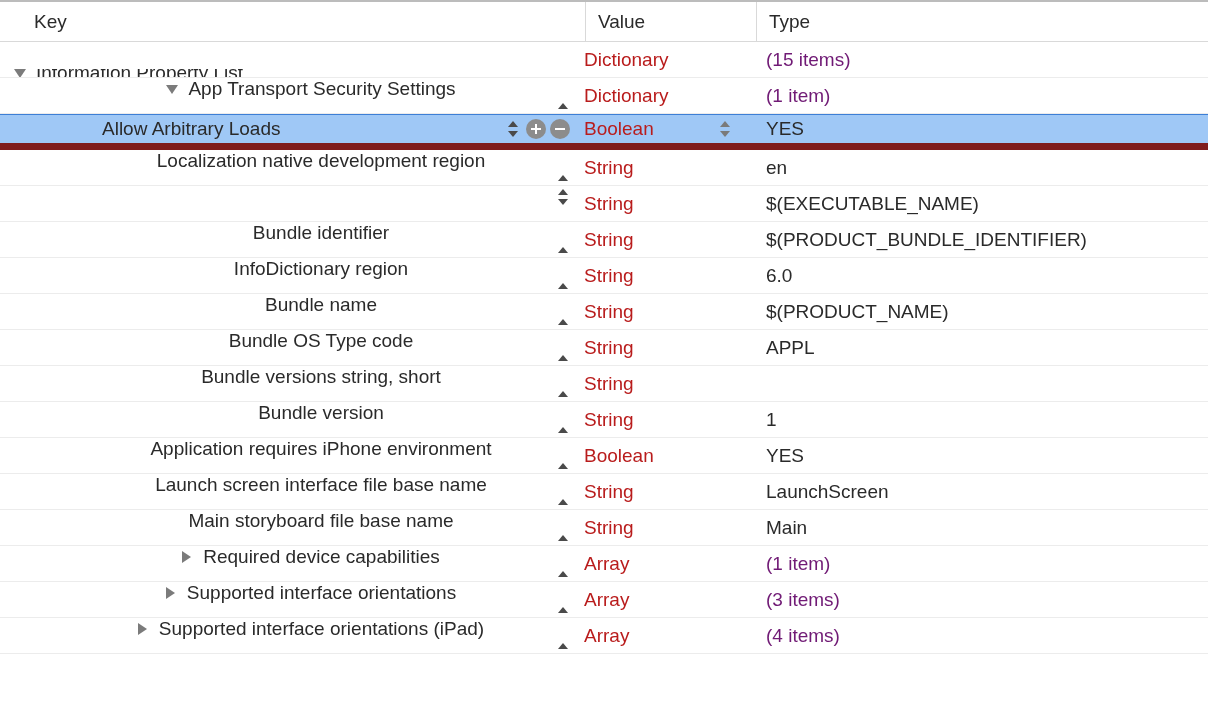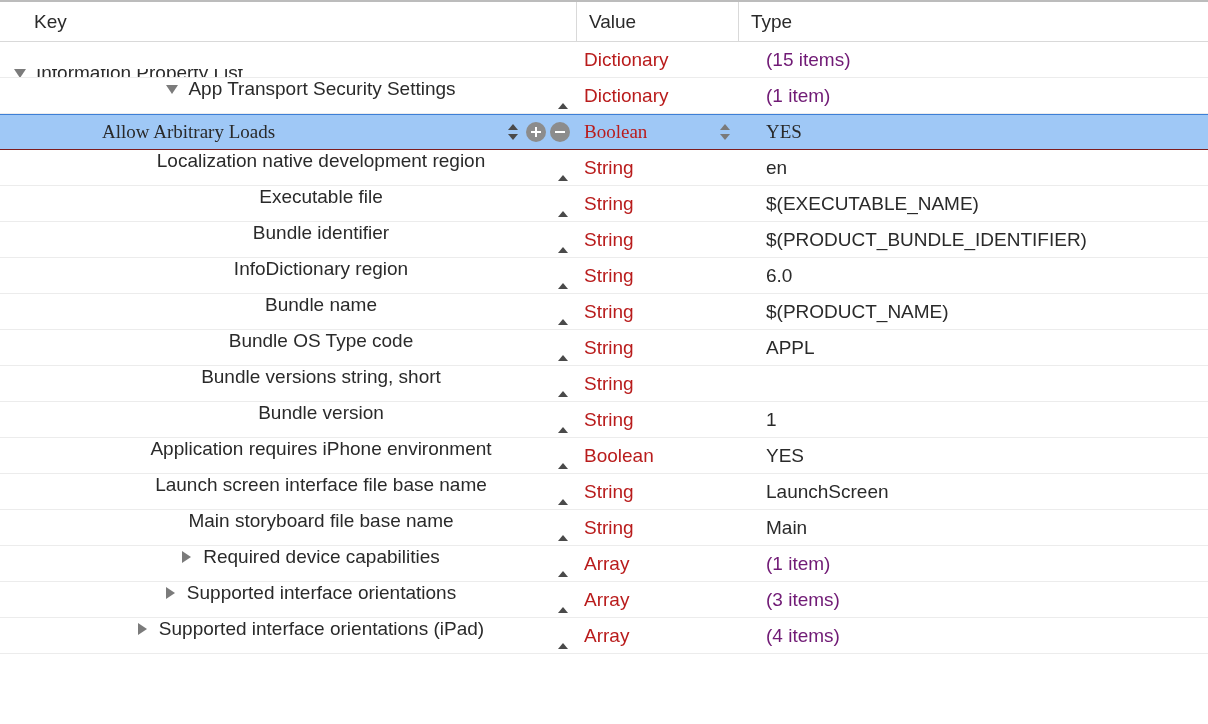--- a/index.html
+++ b/index.html
@@ -18,36 +18,37 @@
   .header-row, .row {
     display: grid;
     grid-template-columns: 576px 162px 470px;
     align-items: stretch;
     height: 36px;
   }
   .header-row {
     height: 40px;
     background: #fff;
     border-bottom: 1px solid #d9d9d9;
+    gap: 9px;
   }
   .header-cell {
     display: flex;
     align-items: center;
     padding: 0 10px 0 12px;
     color: #2a2a2a;
     font-weight: 400;
     border-left: 1px solid #d9d9d9;
   }
   .header-cell:first-child { border-left: none; padding-left: 34px; }
 
   .row {
     border-bottom: 1px solid #ececec;
     background: #fff;
   }
-  .row.selected { background: #9fc8f6; border-top: 1px solid #3d7fd6; border-bottom: 1px solid #7f1d1d; font-family: Liberation Serif, serif; }
+  .row.selected { background: #9fc8f6; border-top: 1px solid #3d7fd6; border-bottom: 7px solid #7f1d1d; }
 
   .cell {
     display: flex;
     align-items: center;
     overflow: hidden;
     white-space: nowrap;
   }
   .key-cell { padding-left: 14px; position: relative; }
   .type-cell { color: #b91c1c; padding-left: 8px; padding-right: 8px; position:relative; }
   .value-cell { padding-left: 28px; color: #2a2a2a; }
@@ -207,24 +208,20 @@
         </div>
         <div class="cell type-cell">
           <span>String</span>
         </div>
         <div class="cell value-cell">
           <span>en</span>
         </div>
       </div>
       <div class="row">
         <div class="cell key-cell indent-1">
-          <div class="key-content">
-            <span class="tri-placeholder"></span>
-            <span class="key-text">Executable file</span>
-          </div>
           <span class="stepper">
             <span class="up"></span>
             <span class="dn"></span>
           </span>
         </div>
         <div class="cell type-cell">
           <span>String</span>
         </div>
         <div class="cell value-cell">
           <span>$(EXECUTABLE_NAME)</span>

